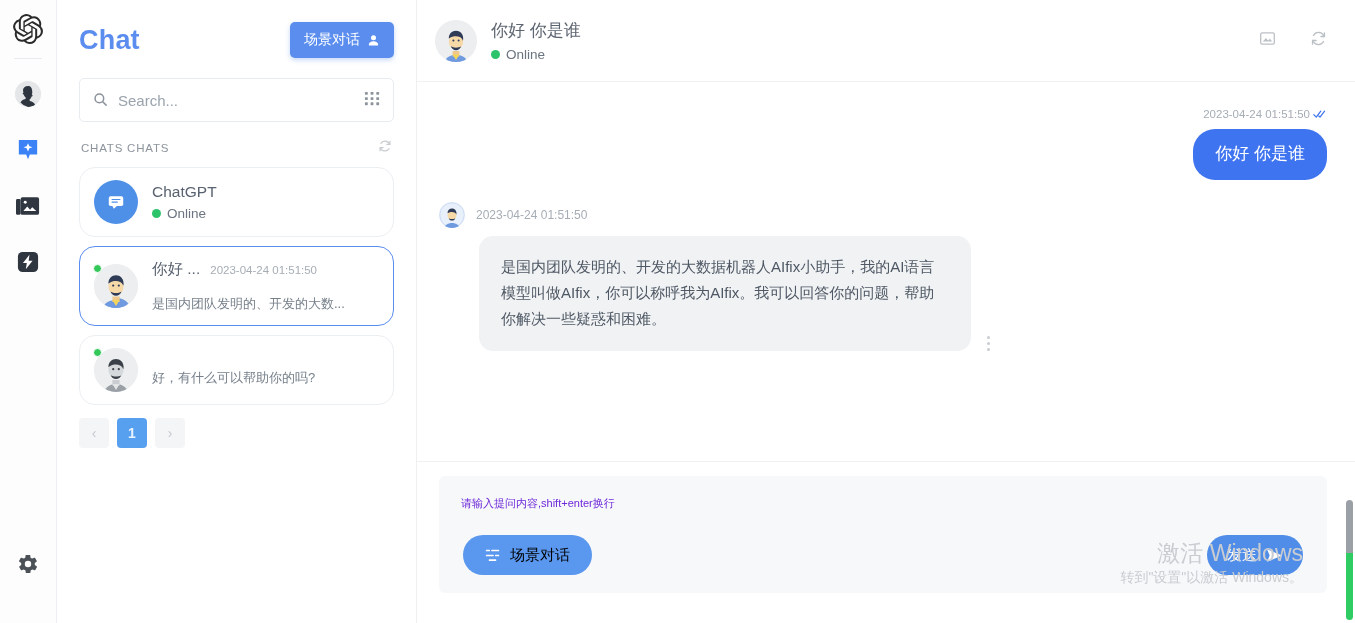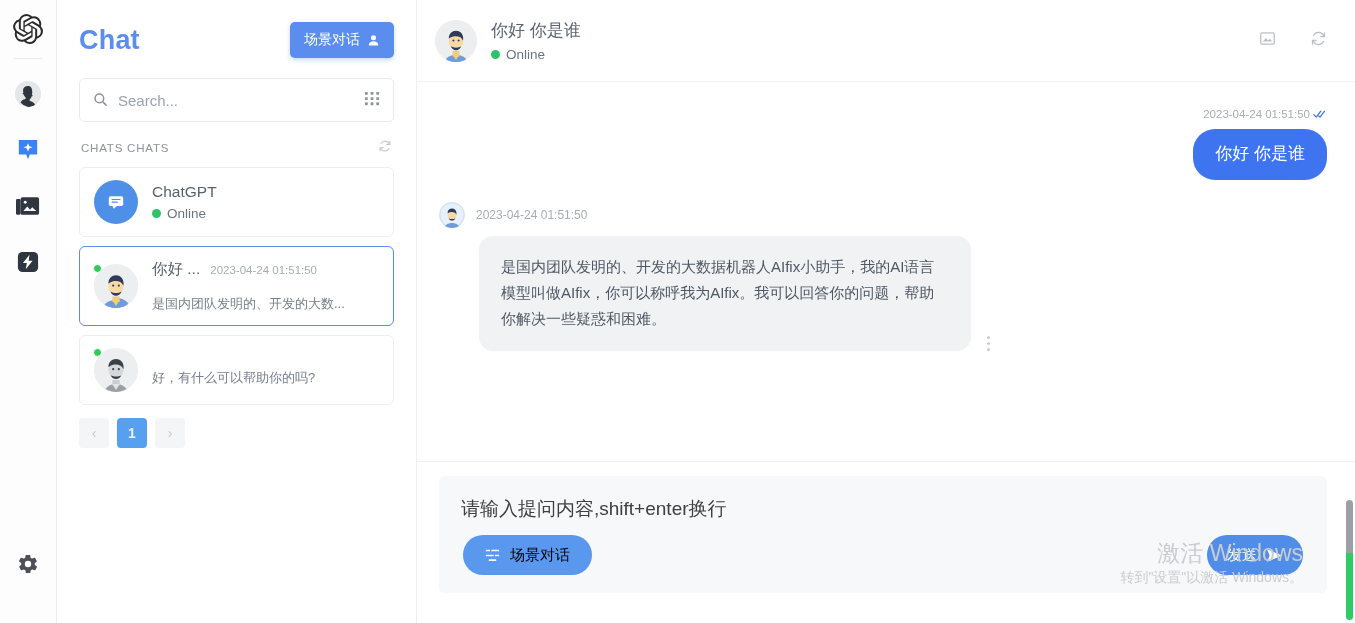--- a/index.html
+++ b/index.html
@@ -74,21 +74,21 @@
   .recent-row {
     display: flex; align-items: center; justify-content: space-between;
     padding: 3px 2px 10px 2px;
   }
   .recent-label {
     font-size: 11.5px; letter-spacing: .8px; color: #8d949c;
   }
   .refresh-ico { cursor: pointer; opacity: .55; }
 
   .chat-item {
-    border: 1px solid #eceff2; border-radius: 6px;
+    border: 1px solid #eceff2; border-radius: 16px;
     background: #fff;
     padding: 12px 14px; margin-bottom: 9px;
     display: flex; align-items: center; gap: 14px;
     cursor: pointer; position: relative;
   }
   .chat-item.selected { border: 1px solid #5a8dee; }
   .ci-avatar {
     width: 44px; height: 44px; border-radius: 50%;
     flex: 0 0 44px; position: relative; overflow: visible;
   }
@@ -168,21 +168,21 @@
   }
   .kebab { display: flex; flex-direction: column; gap: 3px; cursor: pointer; }
   .kebab i { width: 3px; height: 3px; border-radius: 50%; background: #c8cdd3; display: block; }
 
   
   .composer-wrap { position: absolute; left: 0; right: 0; bottom: 0; padding: 14px 28px 30px 22px; border-top: 1px solid #f0f1f3; }
   .composer {
     background: #f7f8fa; border-radius: 6px;
     height: 117px; position: relative; padding: 20px 22px;
   }
-  .ph { font-size: 19px; color: #404040; }
+  .ph { font-size: 11px; color: #6d28d9; }
   .scene-btn {
     position: absolute; left: 24px; bottom: 18px;
     background: #5a97ee; color: #000000; border: none;
     border-radius: 22px; height: 40px; padding: 0 22px;
     display: inline-flex; align-items: center; gap: 10px;
     font-size: 15px; cursor: pointer; font-family: inherit;
   }
   .send-btn {
     position: absolute; right: 24px; bottom: 18px;
     background: #4f8de8; color: #fff; border: none;

